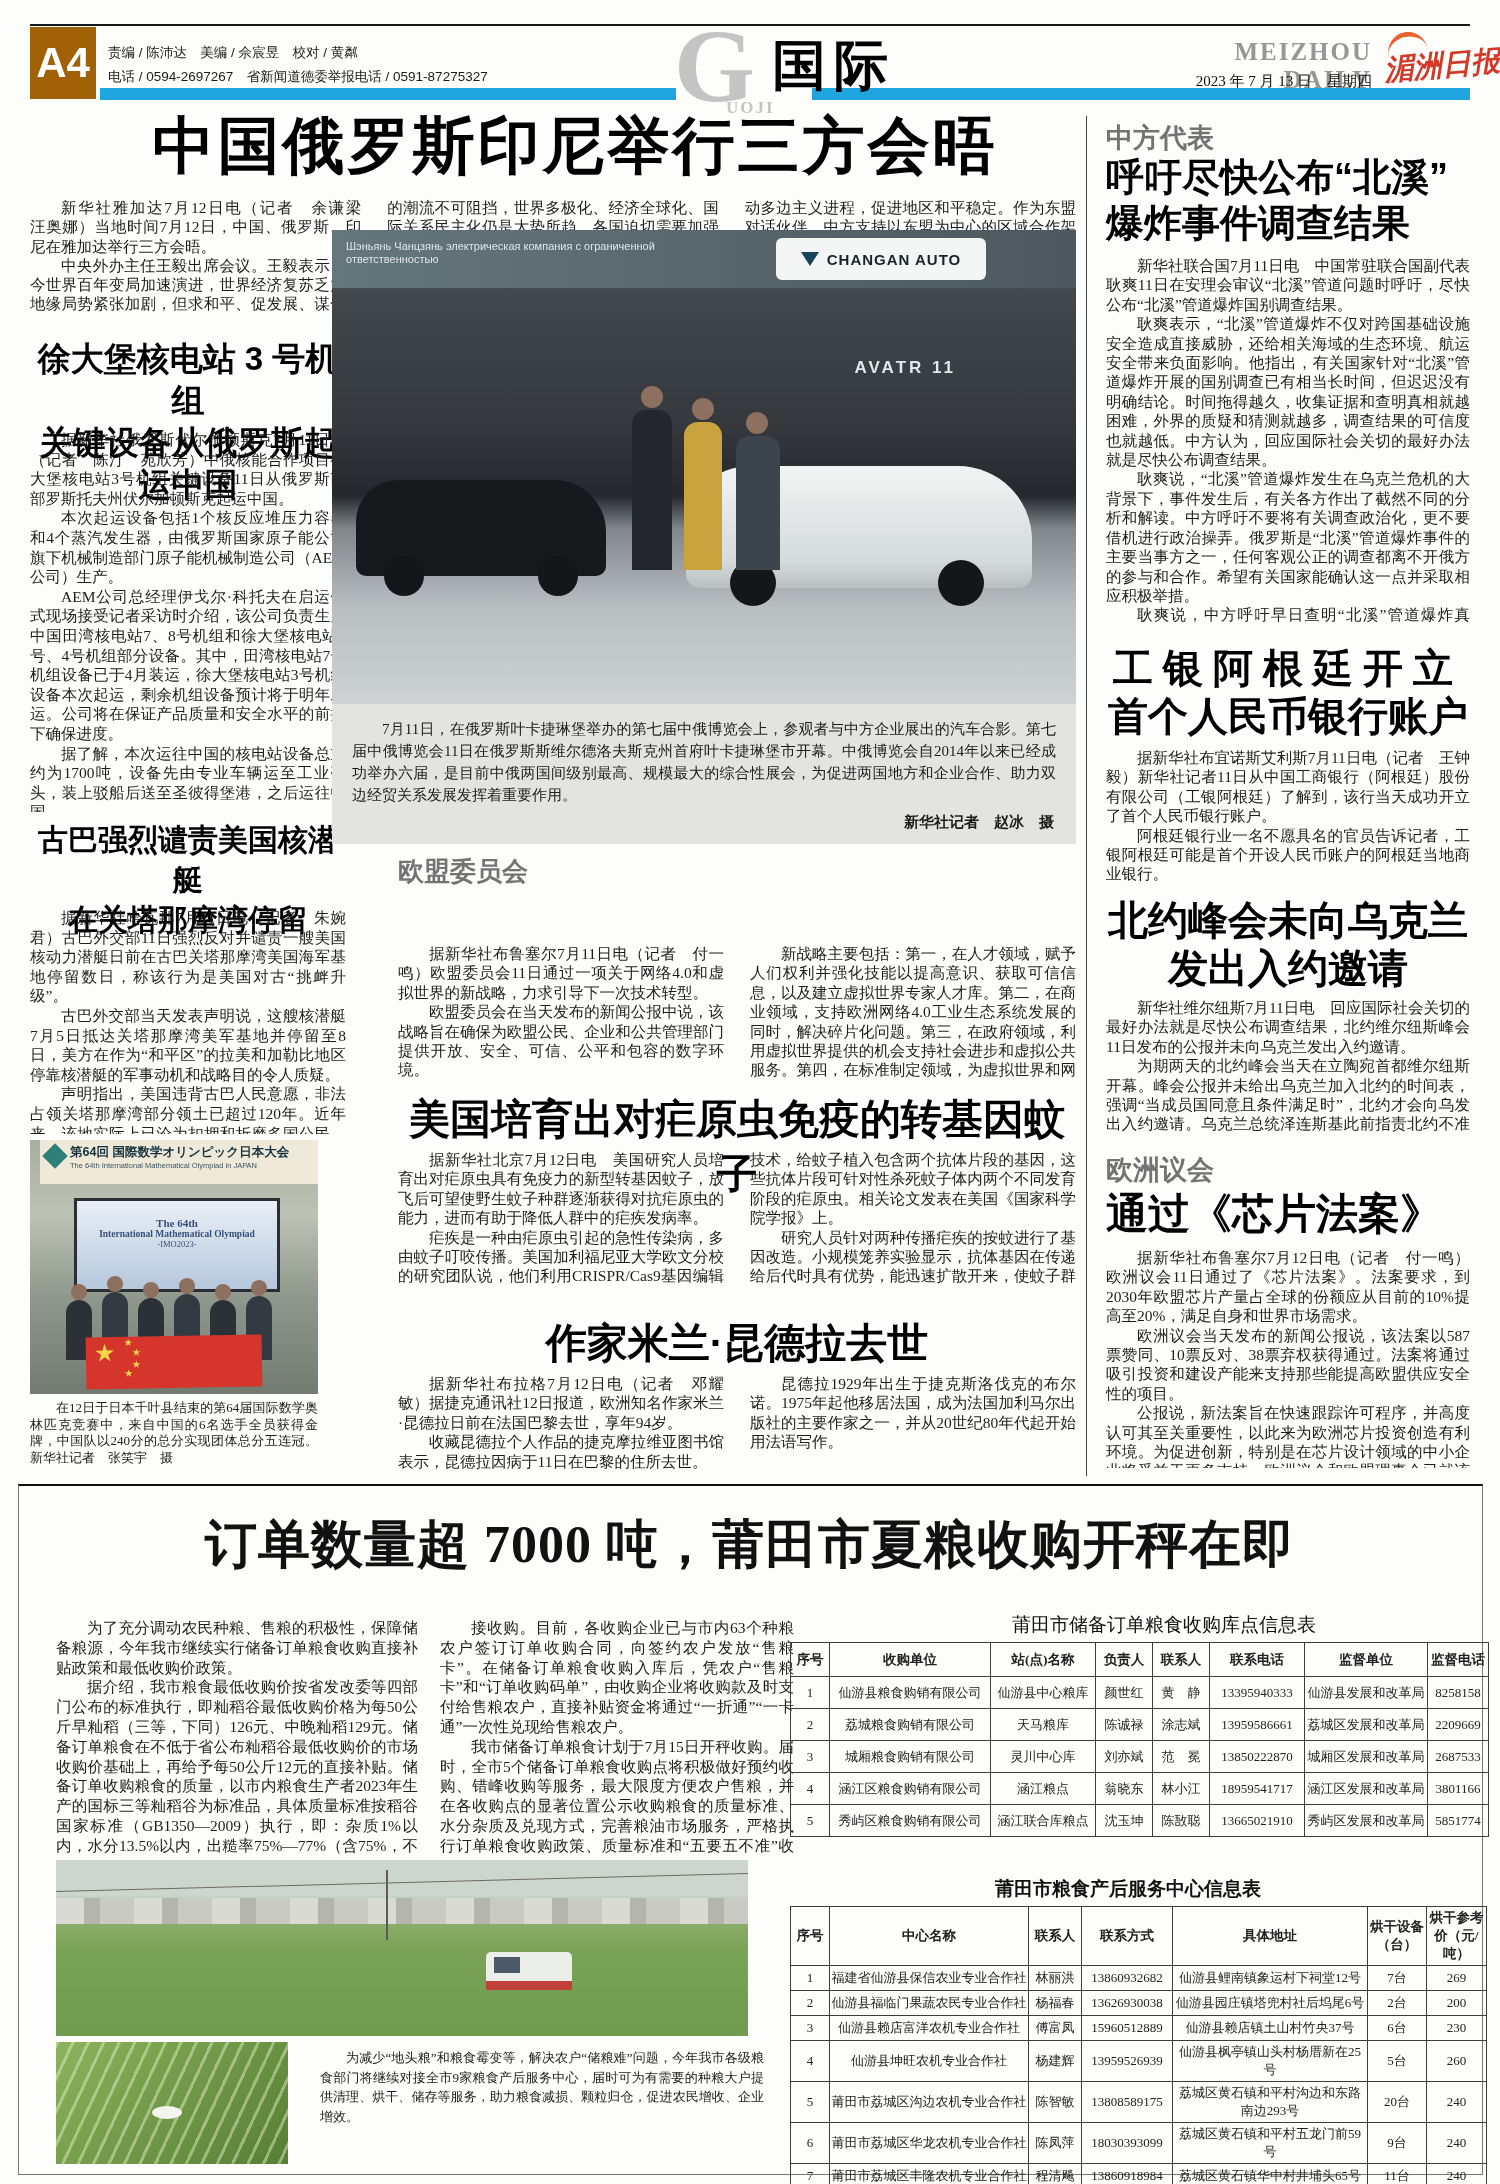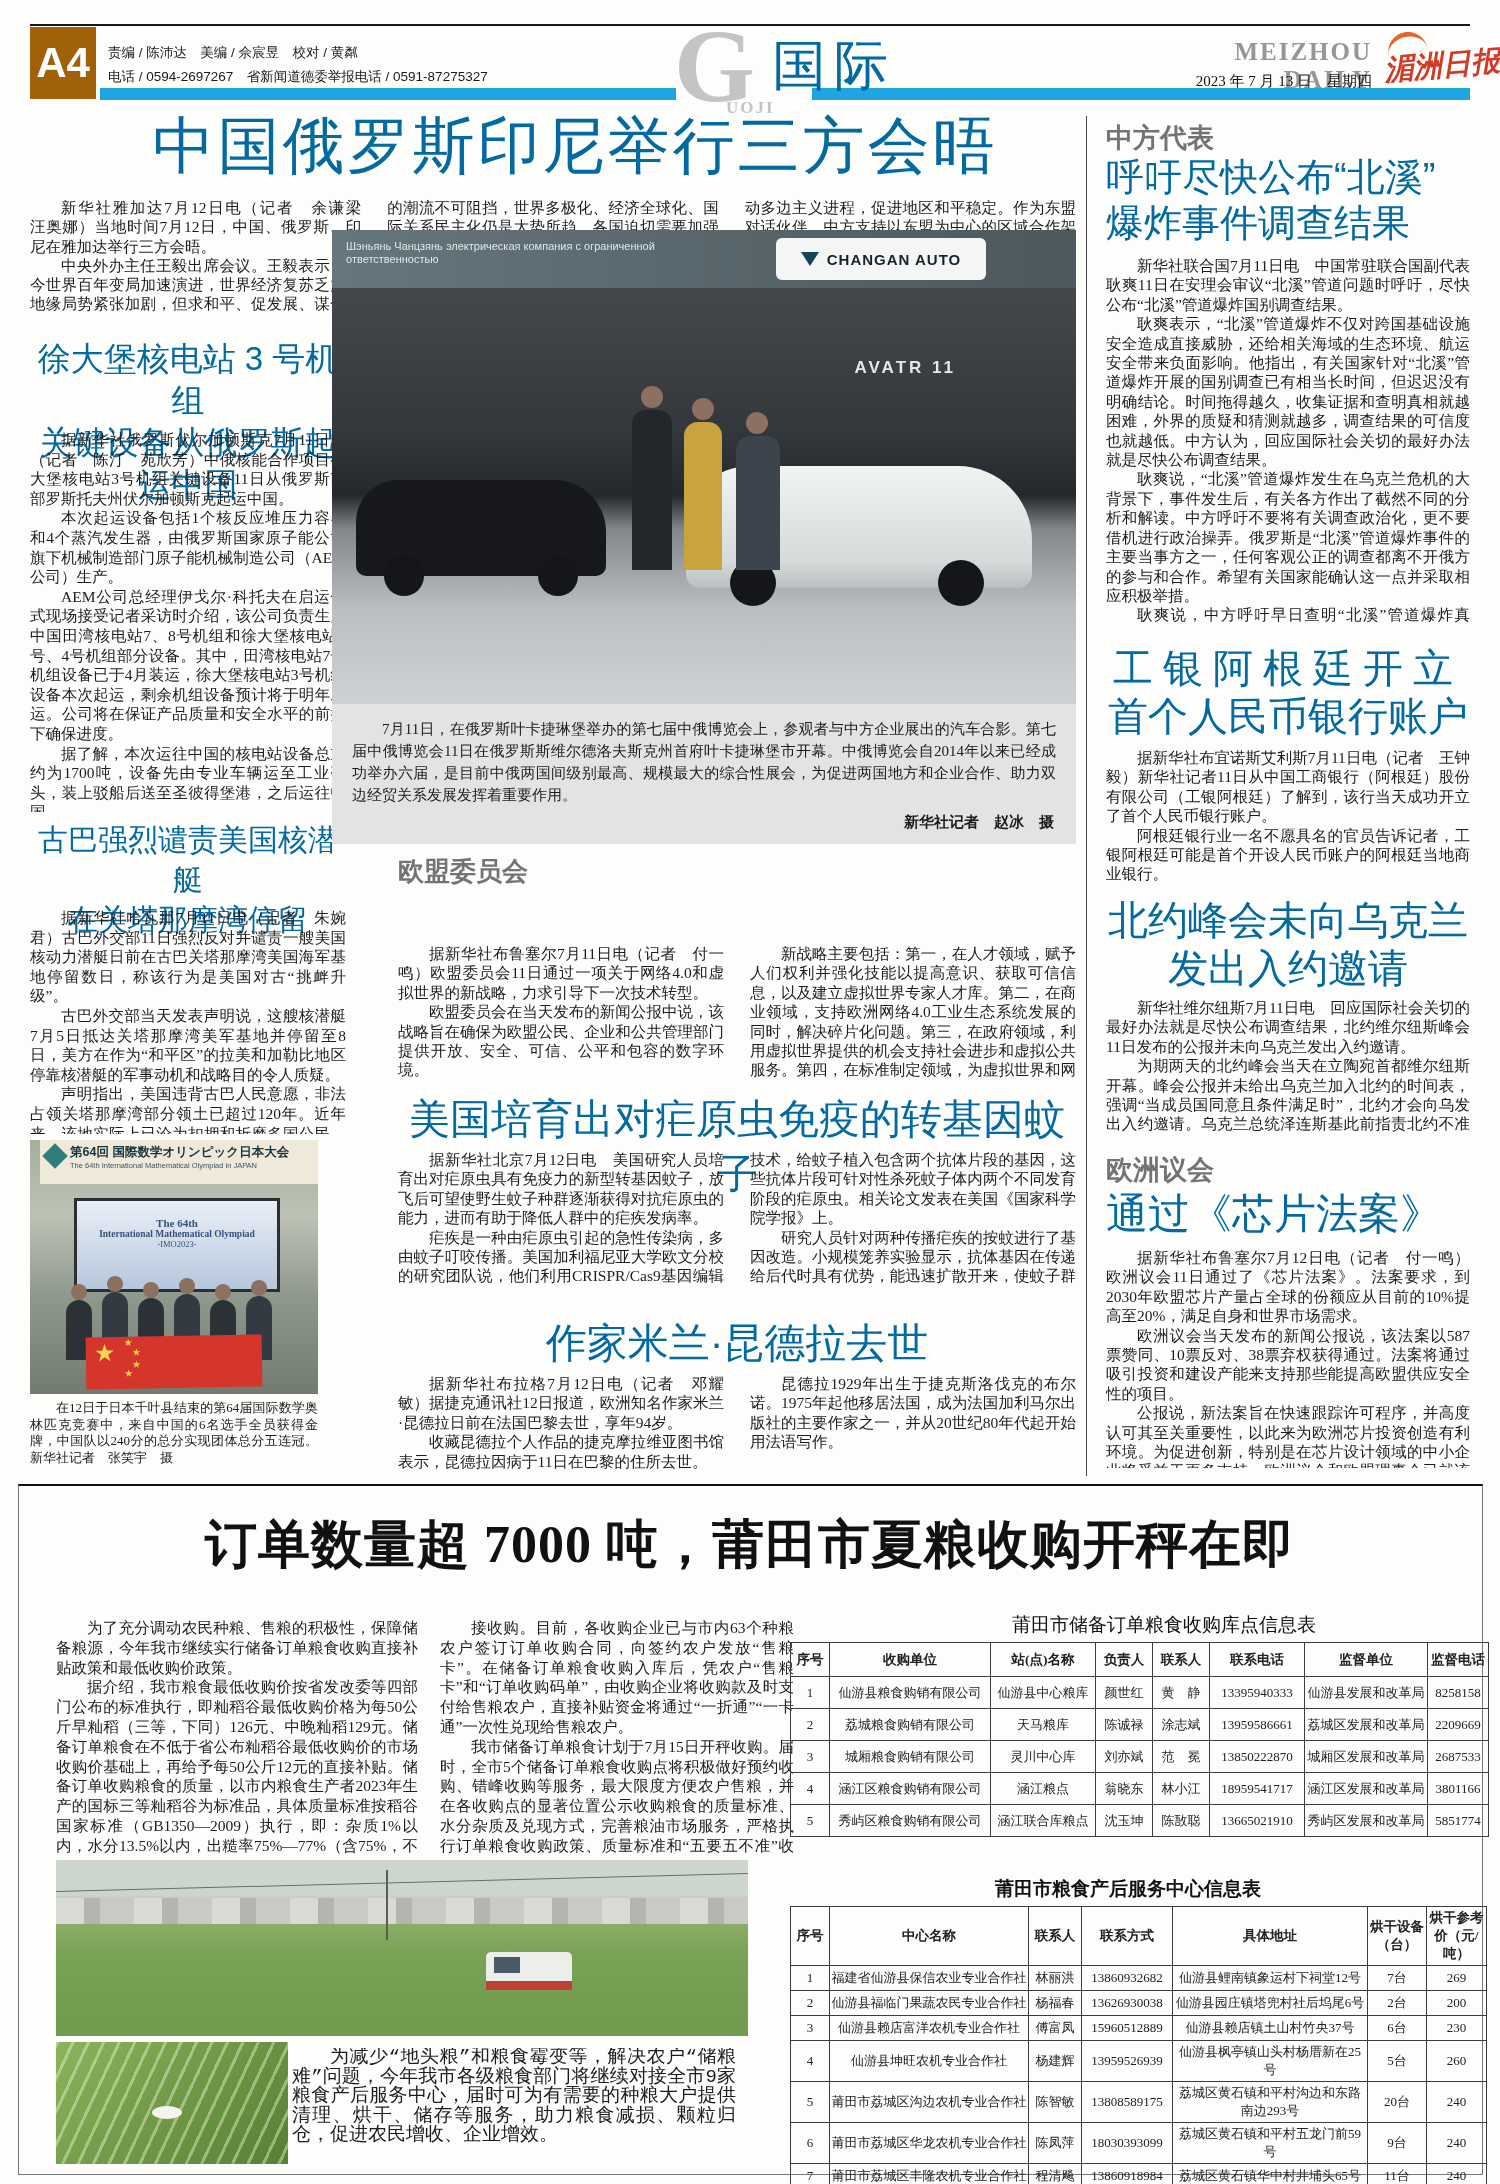--- a/index.html
+++ b/index.html
@@ -1,21 +1,21 @@
 <!DOCTYPE html>
 <html><head>
 <meta charset="utf-8">
 <style>
   html,body{margin:0;padding:0;background:#e8e8e8;}
   .page{position:relative;width:1500px;height:2184px;background:#fdfdfc;margin:0 auto;overflow:hidden;
         font-family:"Liberation Serif",serif;color:#1c1c1c;}
   .abs{position:absolute;}
   .sans{font-family:"Liberation Sans",sans-serif;}
   .serif{font-family:"Liberation Serif",serif;}
-  .hl{font-family:"Liberation Sans",sans-serif;font-weight:normal;color:#0369a1;}
+  .hl{font-family:"Liberation Sans",sans-serif;font-weight:bold;color:#000000;}
   .body-text{text-align:justify;overflow:hidden;}
   .body-text p.para{margin:0;text-indent:2em;}
   .kicker{font-family:"Liberation Sans",sans-serif;font-weight:bold;color:#737373;}
   .rule{background:#181818;}
   
   .news-table table{width:100%;border-collapse:collapse;table-layout:fixed;}
   .news-table th,.news-table td{border:1px solid #3c3c3c;text-align:center;vertical-align:middle;
       font-family:"Liberation Serif",serif;font-size:13px;color:#222;padding:2px 1px;overflow:hidden;}
   .news-table th{font-weight:bold;font-size:13.5px;}
   .t1 tbody tr{height:32px;}
@@ -240,21 +240,21 @@
       <div style="position:absolute;left:0;bottom:0;width:100%;height:9px;background:#c2403a;"></div>
       <div style="position:absolute;left:8px;top:5px;width:26px;height:16px;background:#4b5a66;"></div>
     </div>
   </div>
 
   <div class="abs" style="left:56px;top:2042px;width:232px;height:122px;overflow:hidden;background:linear-gradient(135deg,#8cb45e 0%,#6d9645 55%,#567f36 100%);">
     <div class="abs" style="left:0;top:0;width:100%;height:100%;background:repeating-linear-gradient(115deg,rgba(232,242,200,0.45) 0 3px,transparent 3px 14px);"></div>
     <div class="abs" style="left:96px;top:64px;width:30px;height:13px;background:#f4f4ee;border-radius:50%;"></div>
   </div>
 
-  <div class="abs body-text" style="left:292px;top:2048px;width:444px;height:112px;font-size:19px;line-height:19.5px;font-family:Liberation Mono, monospace;">
+  <div class="abs body-text" style="left:320px;top:2048px;width:444px;height:112px;font-size:13px;line-height:19.5px;">
     <p class="para">为减少“地头粮”和粮食霉变等，解决农户“储粮难”问题，今年我市各级粮食部门将继续对接全市9家粮食产后服务中心，届时可为有需要的种粮大户提供清理、烘干、储存等服务，助力粮食减损、颗粒归仓，促进农民增收、企业增效。</p>
   </div>
 
   <div class="abs sans" style="left:790px;top:1612px;width:676px;text-align:center;font-size:19px;font-weight:normal;color:#111;padding-left:36px;">莆田市储备订单粮食收购库点信息表</div>
   <div class="abs news-table t1" style="left:790px;top:1642px;width:676px;">
       <table>
         <thead>
           <tr>
             <th>序号</th>
             <th>收购单位</th>

